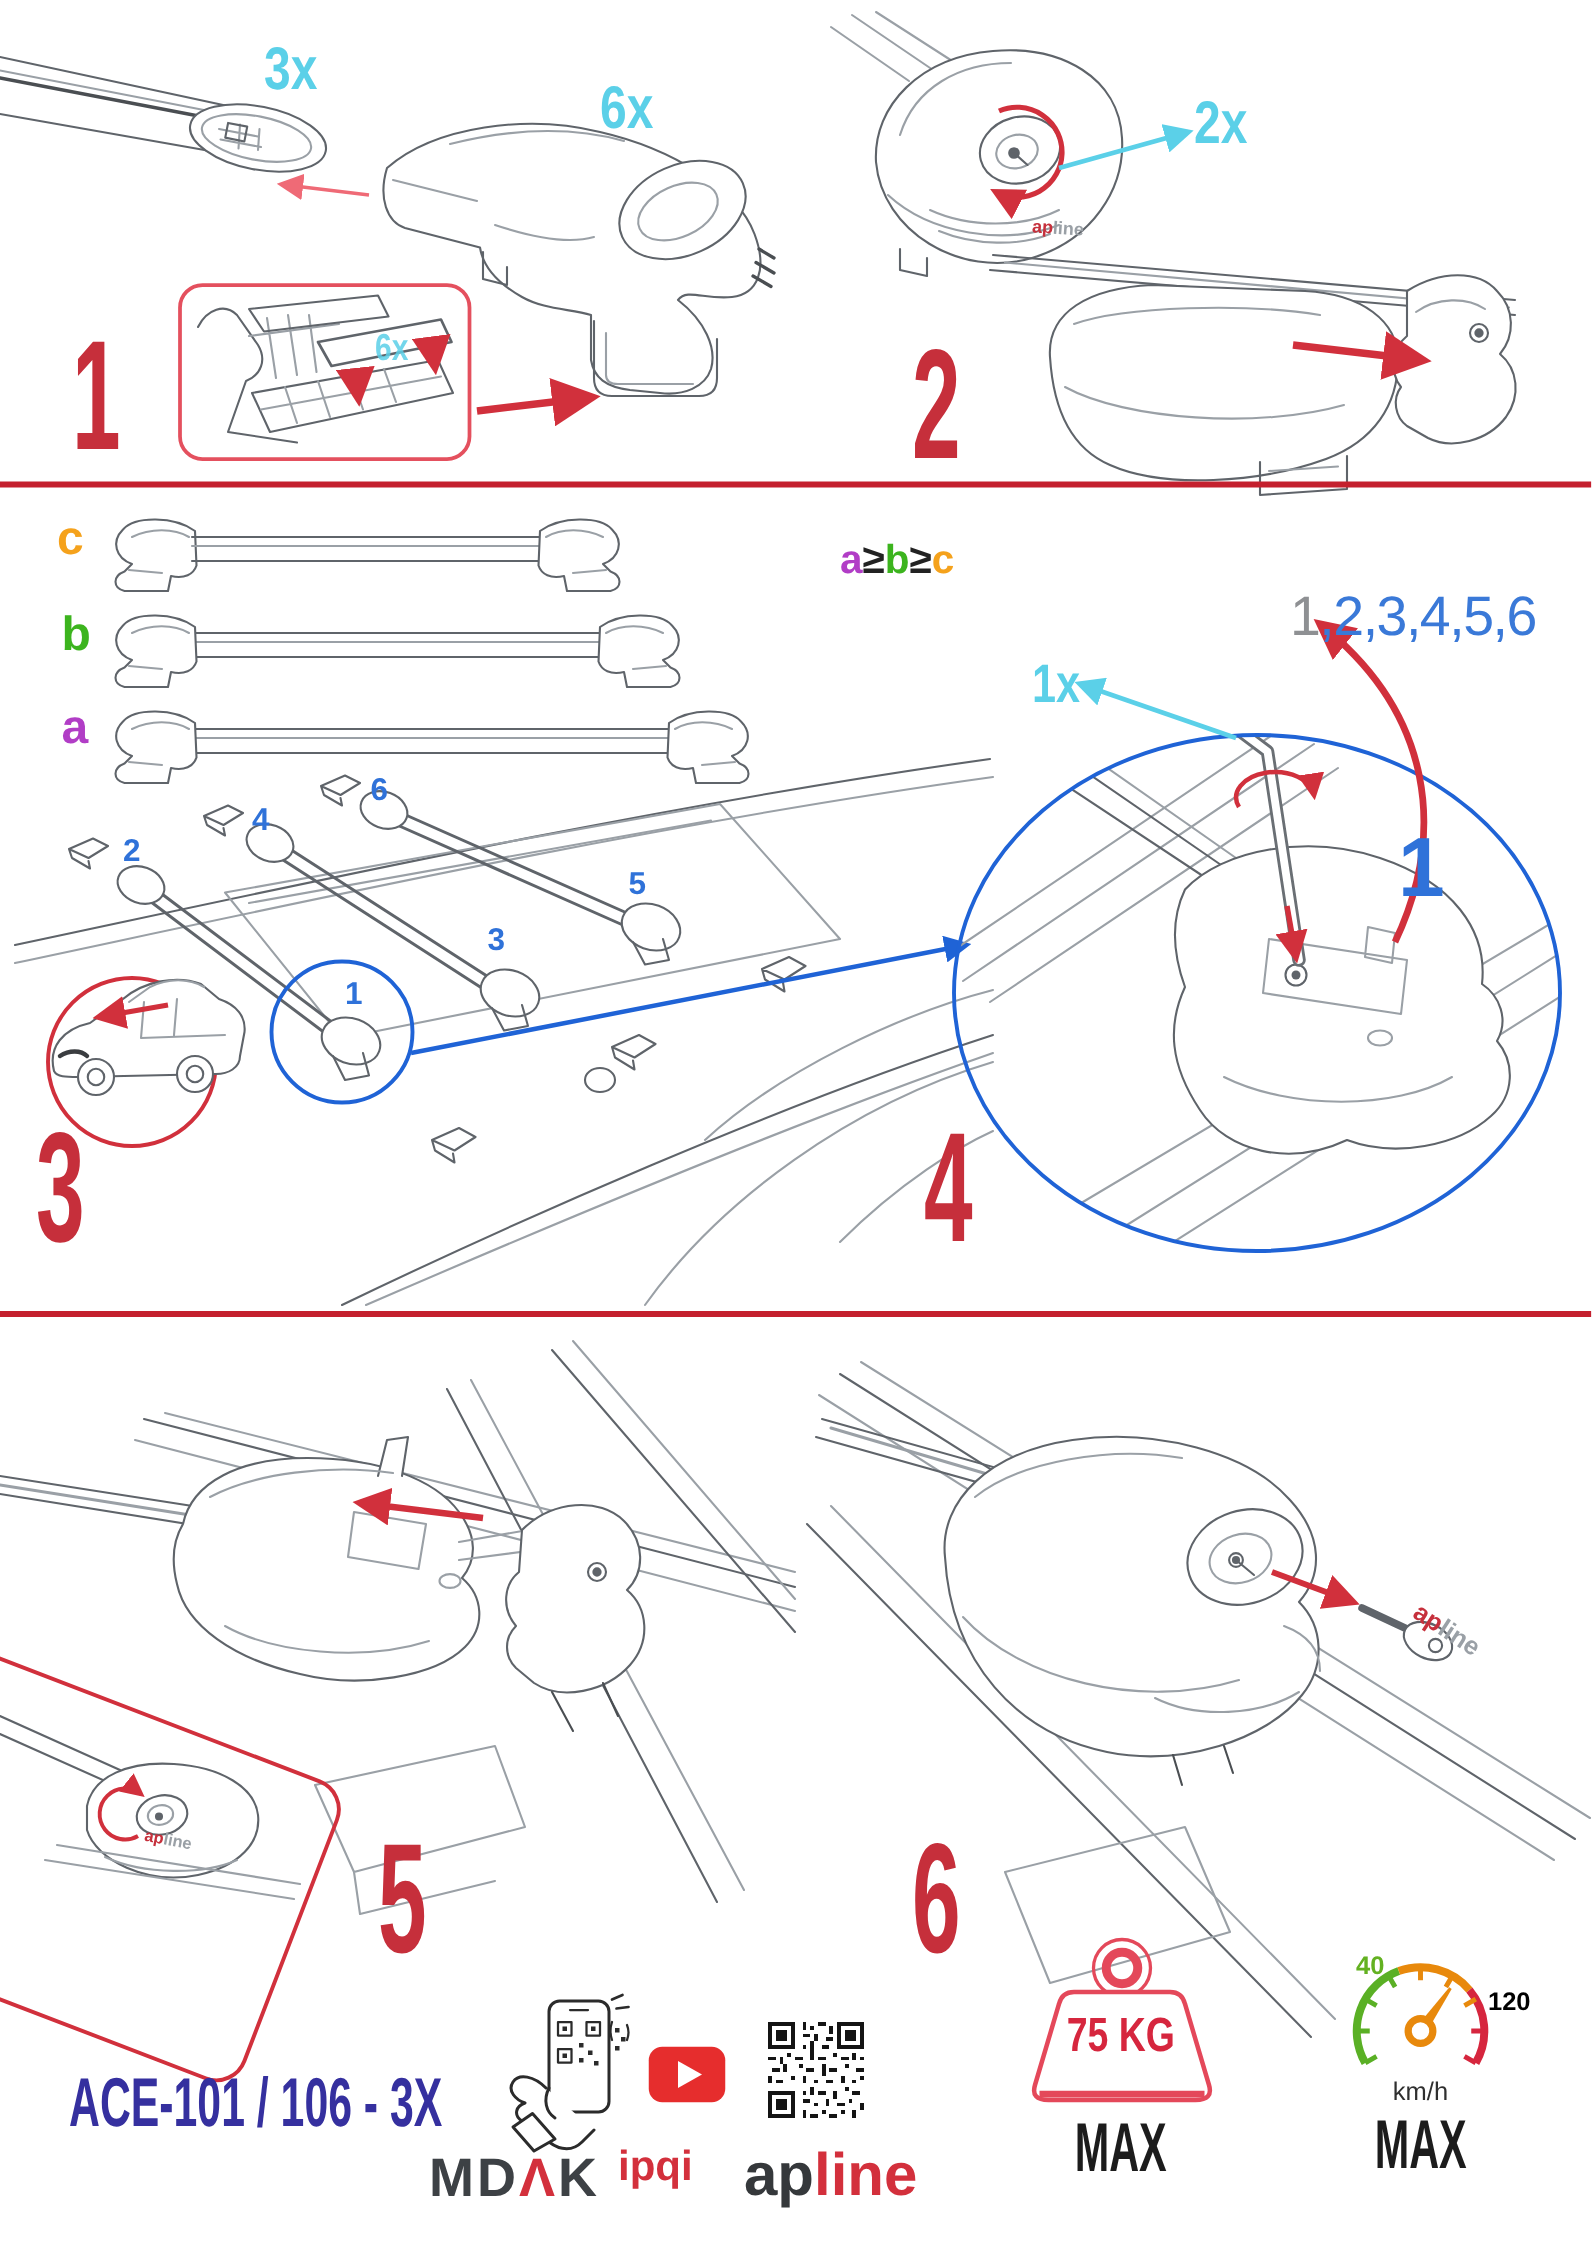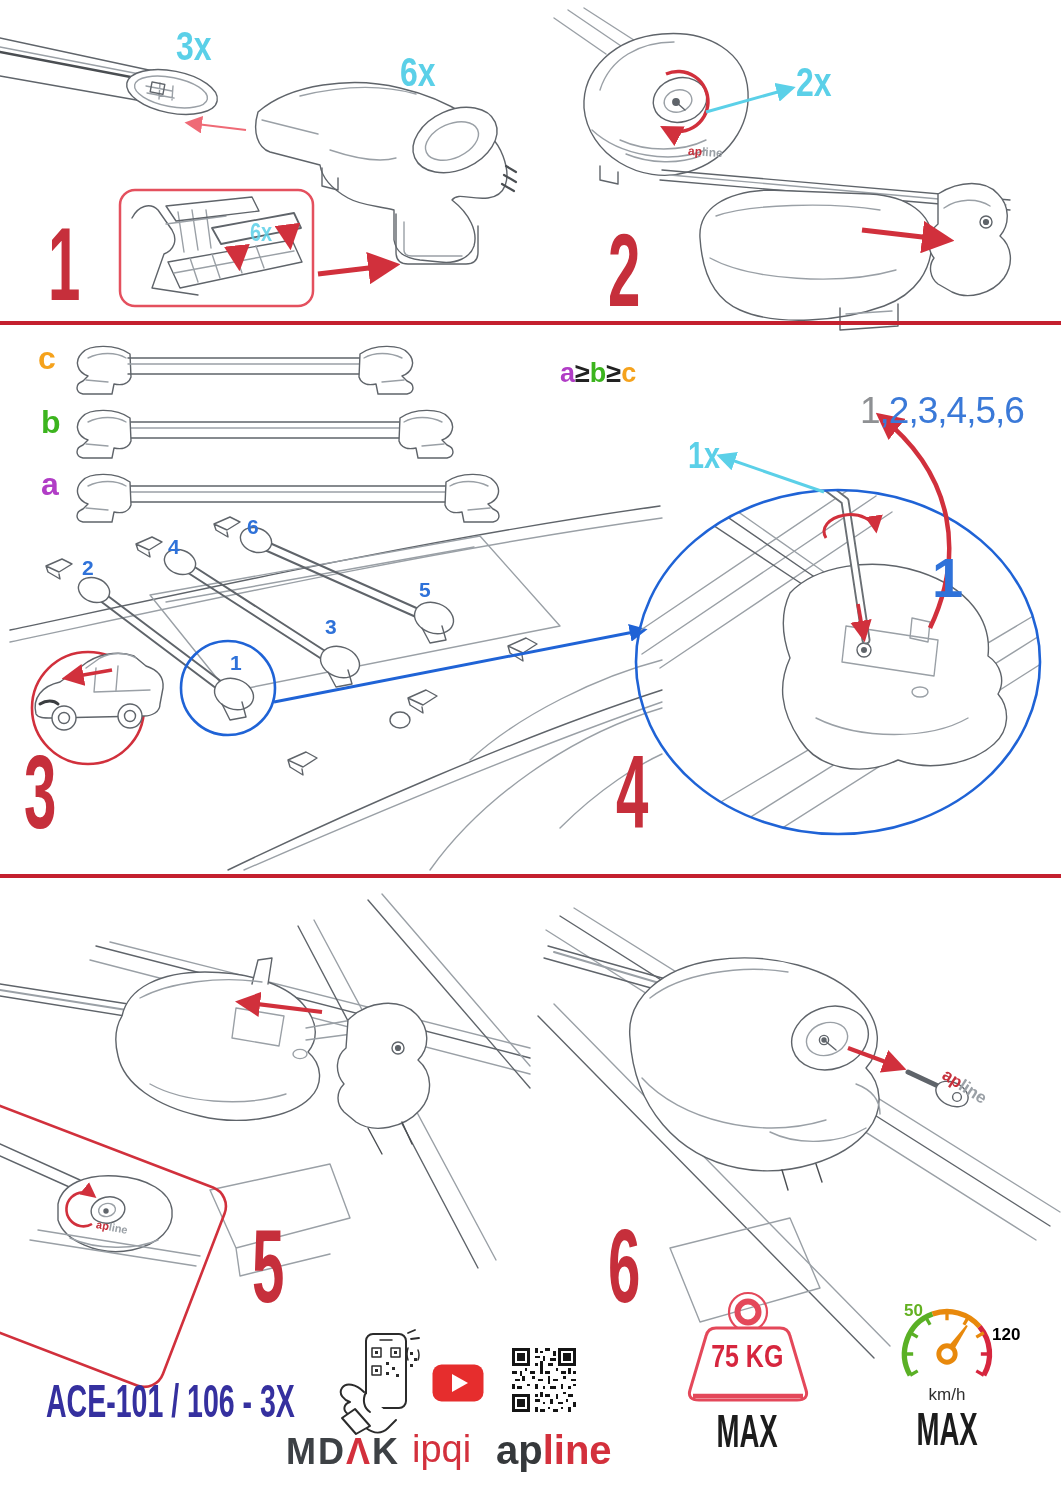--- a/index.html
+++ b/index.html
@@ -396,24 +396,24 @@
 
   <span class="t" style="left:96px;top:1222px;font-size:11px;font-weight:700;transform:rotate(11deg)"><span style="color:#c6303c">ap</span><span style="color:#9aa0a6">line</span></span>
   <span class="t num" style="left:252px;top:1214px">5</span>
 
   <span class="t" style="left:940px;top:1078px;font-size:17px;font-weight:700;transform:rotate(33deg)"><span style="color:#c6303c">ap</span><span style="color:#9aa0a6">line</span></span>
   <span class="t num" style="left:608px;top:1214px">6</span>
 
   <span class="t" style="left:46px;top:1378px;font-size:46px;font-weight:700;color:#35309f"><span class="cond" style="--sx:.62">ACE-101 / 106 - 3X</span></span>
 
   <span class="t" style="left:286px;top:1434px;font-size:36px;font-weight:700;letter-spacing:2px"><span style="color:#3d4145">MD</span><span style="color:#d3303c">Λ</span><span style="color:#3d4145">K</span></span>
-  <span class="t" style="left:412px;top:1430px;font-size:38px;font-weight:400;color:#d3303c">ipqi</span>
+  <span class="t" style="left:412px;top:1430px;font-size:28px;font-weight:700;color:#d3303c">ipqi</span>
   <span class="t" style="left:496px;top:1430px;font-size:40px;font-weight:700"><span style="color:#35383b">ap</span><span style="color:#d3303c">line</span></span>
 
   <span class="t ctr" style="left:676px;top:1340px;width:142px;font-size:32px;font-weight:700;color:#d6263e"><span class="cond" style="--sx:.78;transform-origin:center top">75 KG</span></span>
   <span class="t ctr" style="left:676px;top:1408px;width:142px;font-size:46px;font-weight:700;color:#1c1c1c"><span class="cond" style="--sx:.6;transform-origin:center top">MAX</span></span>
 
-  <span class="t" style="left:904px;top:1302px;font-size:17px;font-weight:700;color:#63b121">50</span>
+  <span class="t" style="left:904px;top:1302px;font-size:17px;font-weight:700;color:#63b121">40</span>
   <span class="t" style="left:992px;top:1326px;font-size:17px;font-weight:700;color:#000000">120</span>
   <span class="t ctr" style="left:889px;top:1386px;width:116px;font-size:17px;color:#2f2f2f">km/h</span>
   <span class="t ctr" style="left:889px;top:1406px;width:116px;font-size:46px;font-weight:700;color:#1c1c1c"><span class="cond" style="--sx:.6;transform-origin:center top">MAX</span></span>
 
 </div>
 
 </body></html>

